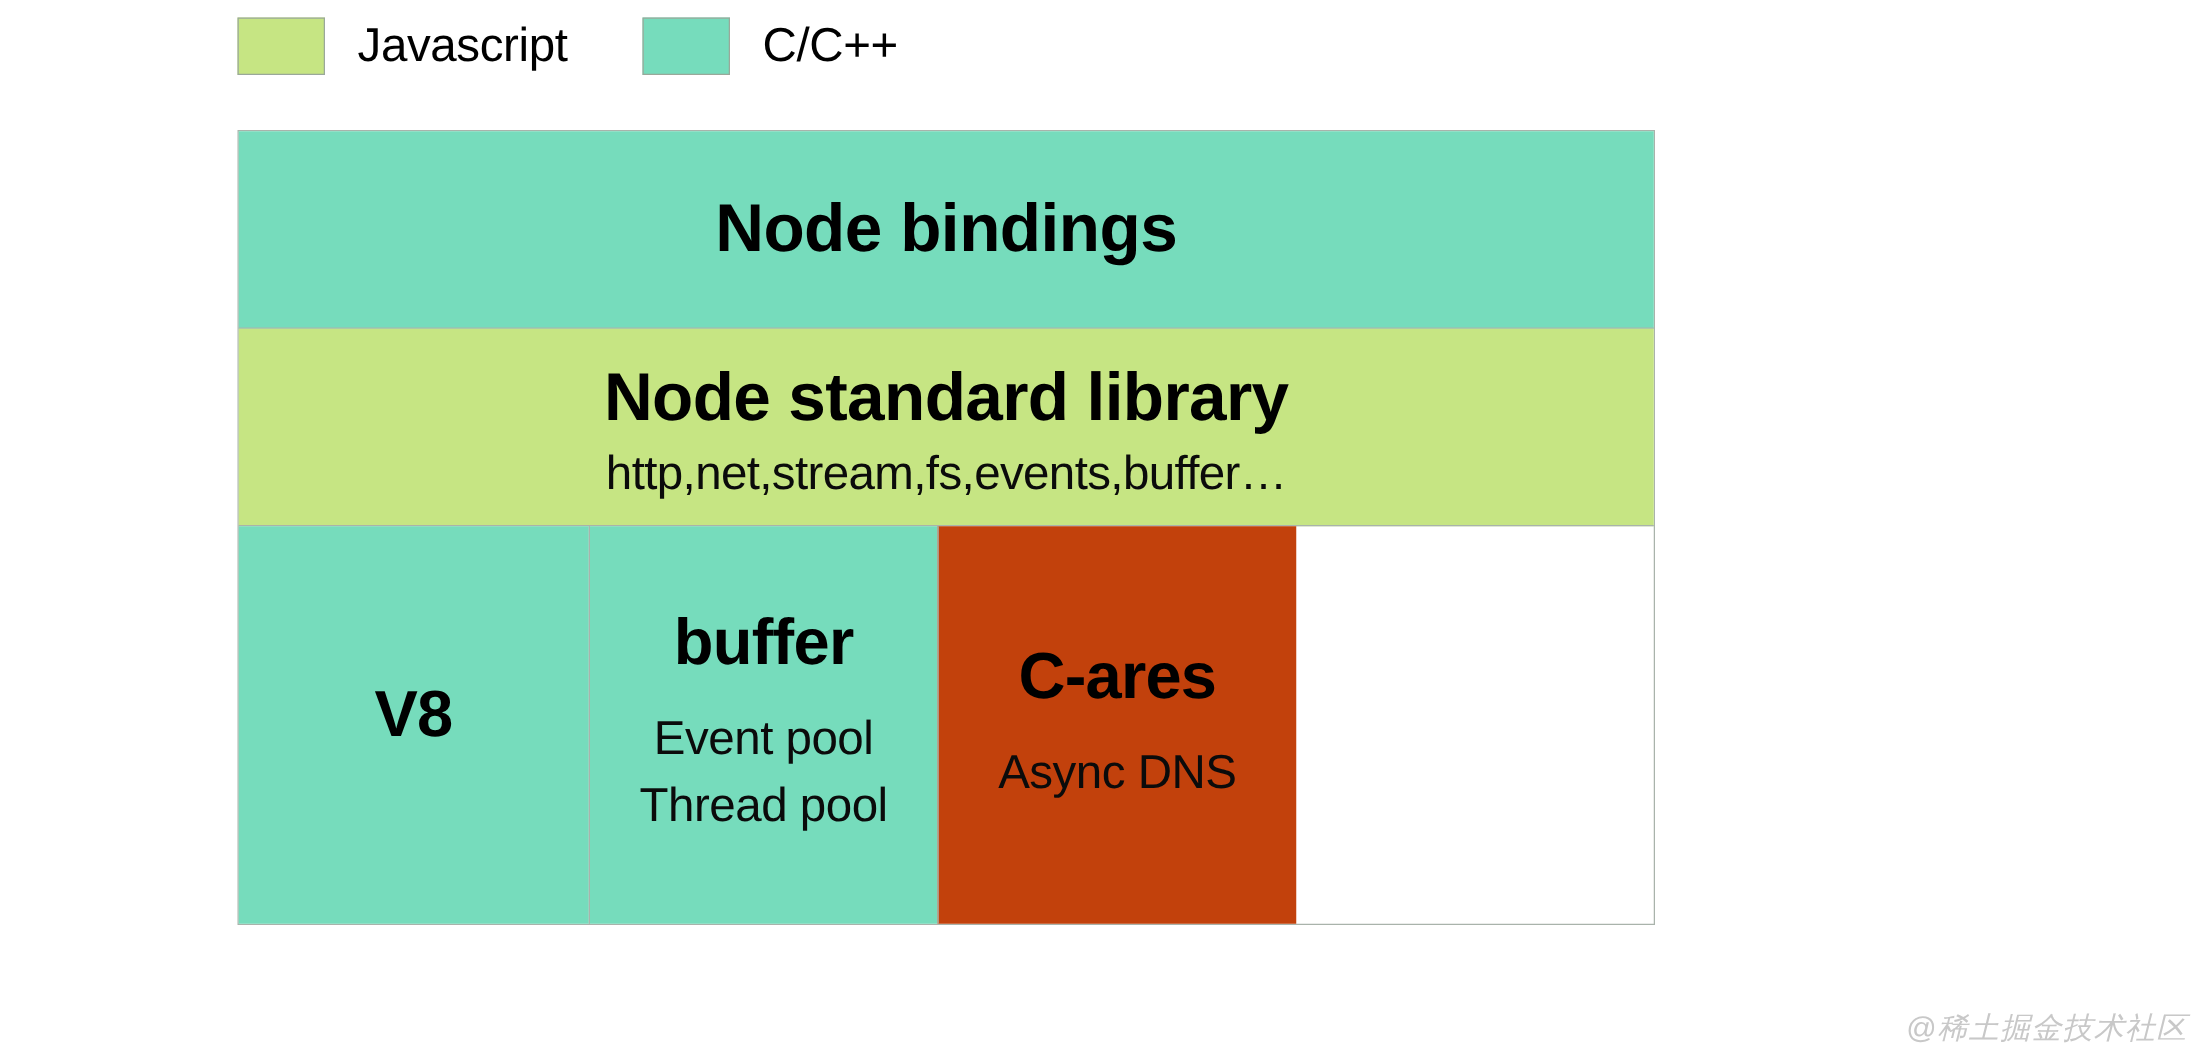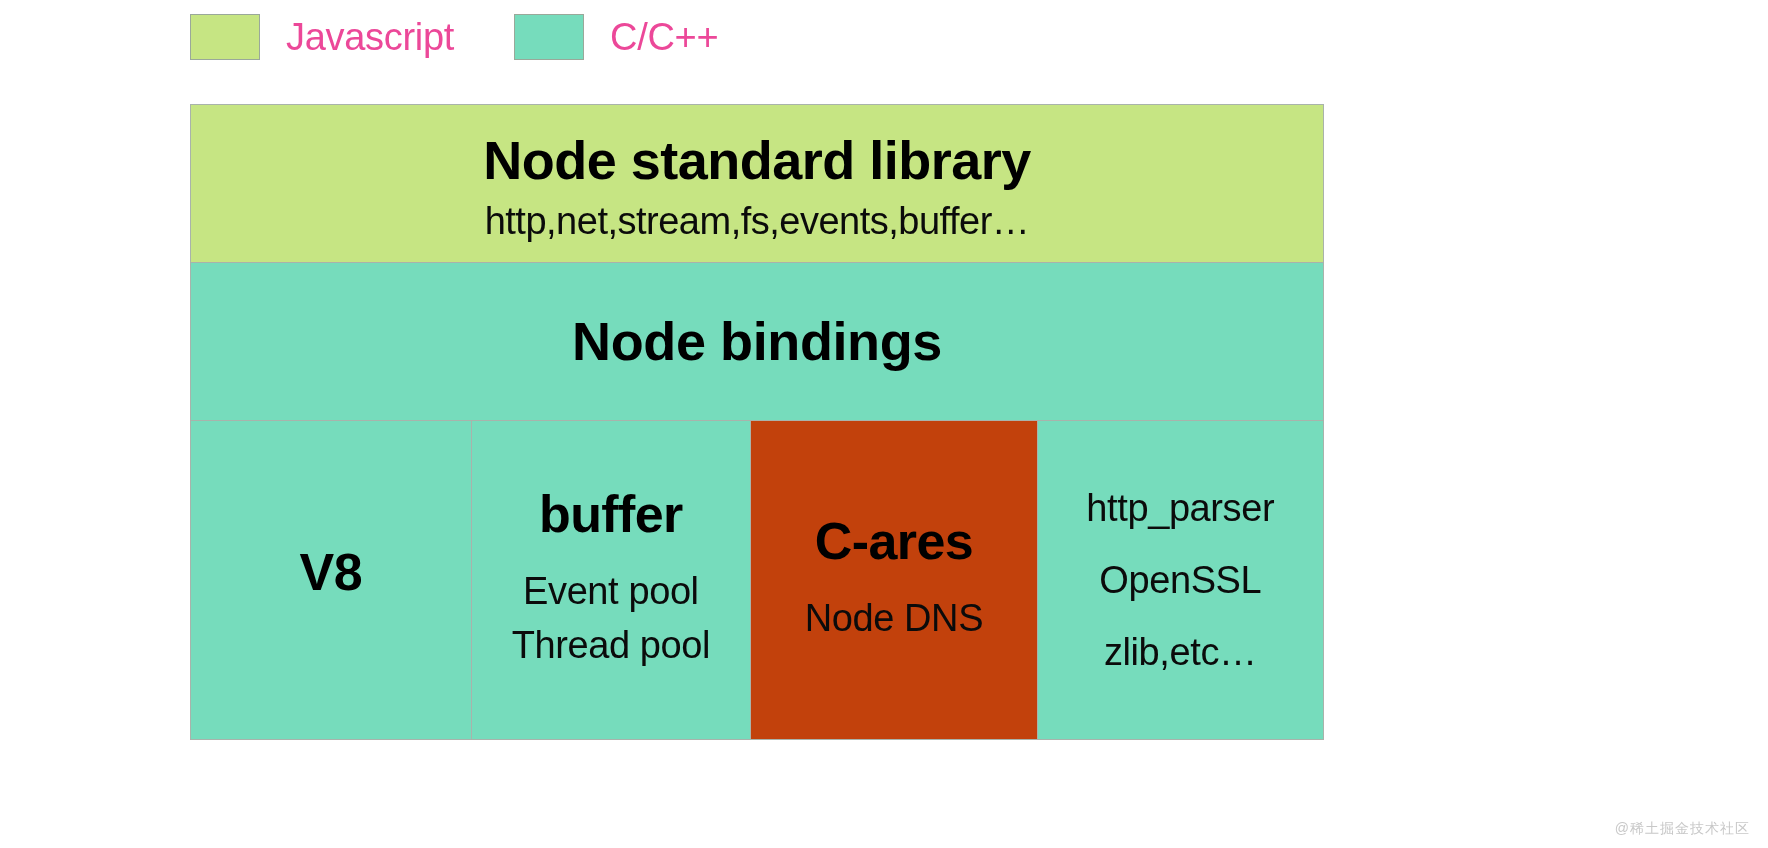--- a/index.html
+++ b/index.html
@@ -37,21 +37,21 @@
   .legend-swatch {
     width: 70px;
     height: 46px;
     border: 1px solid #9aa89a;
     flex: 0 0 auto;
   }
   .legend-label {
     margin-left: 26px;
     font-size: 38px;
     line-height: 1;
-    color: #ec4899;
+    color: #000000;
     white-space: nowrap;
     letter-spacing: -0.3px;
   }
 
   
   .stack {
     position: absolute;
     left: 190px;
     top: 104px;
     width: 1134px;
@@ -142,24 +142,25 @@
   
   .col-v8 .c-title { margin-bottom: 16px; }
   .col-libuv .c-title { margin-bottom: 18px; }
   .col-cares .c-title { margin-bottom: 18px; }
 
   
   .watermark {
     position: absolute;
     right: 18px;
     bottom: 10px;
-    font-size: 14px;
+    font-size: 24px;
     color: #c8c8c8;
     letter-spacing: 1px;
     white-space: nowrap;
+    font-style: italic;
   }
 </style>
 </head>
 <body>
 
 <div id="stage">
 
   <div class="legend">
 
     <div class="legend-item">
@@ -169,54 +170,49 @@
 
     <div class="legend-item">
       <span class="legend-swatch" style="background: rgb(118, 220, 188);"></span>
       <span class="legend-label">C/C++</span>
     </div>
 
   </div>
 
   <div class="stack">
 
+    <div class="layer layer-bindings" style="background: rgb(118, 220, 188);">
+      <div class="layer-title">Node bindings</div>
+    </div>
+
     <div class="layer layer-stdlib" style="background: rgb(198, 229, 131);">
       <div class="layer-title">Node standard library</div>
       <div class="layer-sub">http,net,stream,fs,events,buffer…</div>
-    </div>
-
-    <div class="layer layer-bindings" style="background: rgb(118, 220, 188);">
-      <div class="layer-title">Node bindings</div>
     </div>
 
     <div class="row-components">
 
       <div class="component col-v8" style="background: rgb(118, 220, 188); flex: 0 0 24.7%; gap: 21px;">
         <div class="c-title">V8</div>
       </div>
 
       <div class="component col-libuv" style="background: rgb(118, 220, 188); flex: 0 0 24.7%;">
         <div class="c-title">buffer</div>
         <div class="c-lines">
           <div class="c-line">Event pool</div>
           <div class="c-line">Thread pool</div>
         </div>
       </div>
 
       <div class="component col-cares" style="background: #c2410c; flex: 0 0 25.3%;">
         <div class="c-title">C-ares</div>
         <div class="c-lines">
-          <div class="c-line">Node DNS</div>
+          <div class="c-line">Async DNS</div>
         </div>
       </div>
 
-      <div class="component plain col-misc" style="background: rgb(118, 220, 188); flex: 0 0 25.3%;">
-        <div class="c-line">http_parser</div>
-        <div class="c-line">OpenSSL</div>
-        <div class="c-line">zlib,etc…</div>
-      </div>
 
     </div>
   </div>
 
   <div class="watermark" style="color: rgb(200, 200, 200);">@稀土掘金技术社区</div>
 
 </div>
 
 </body></html>

